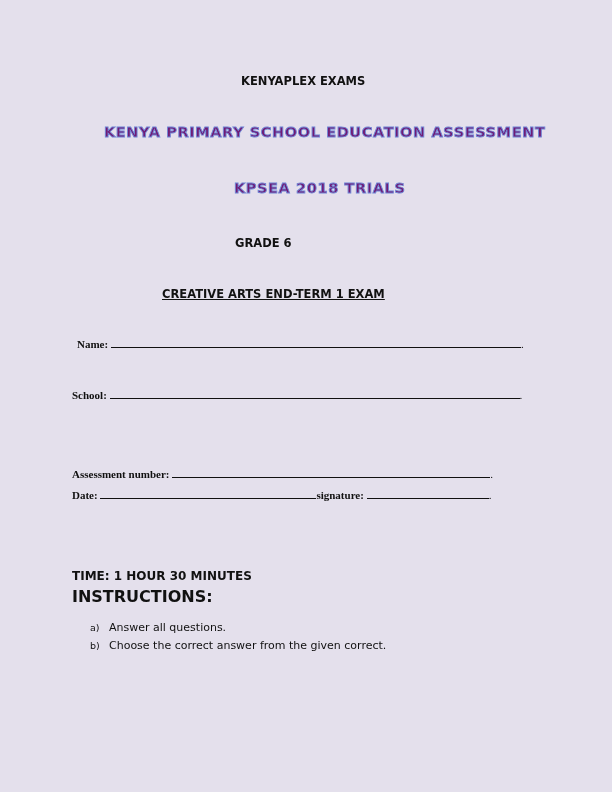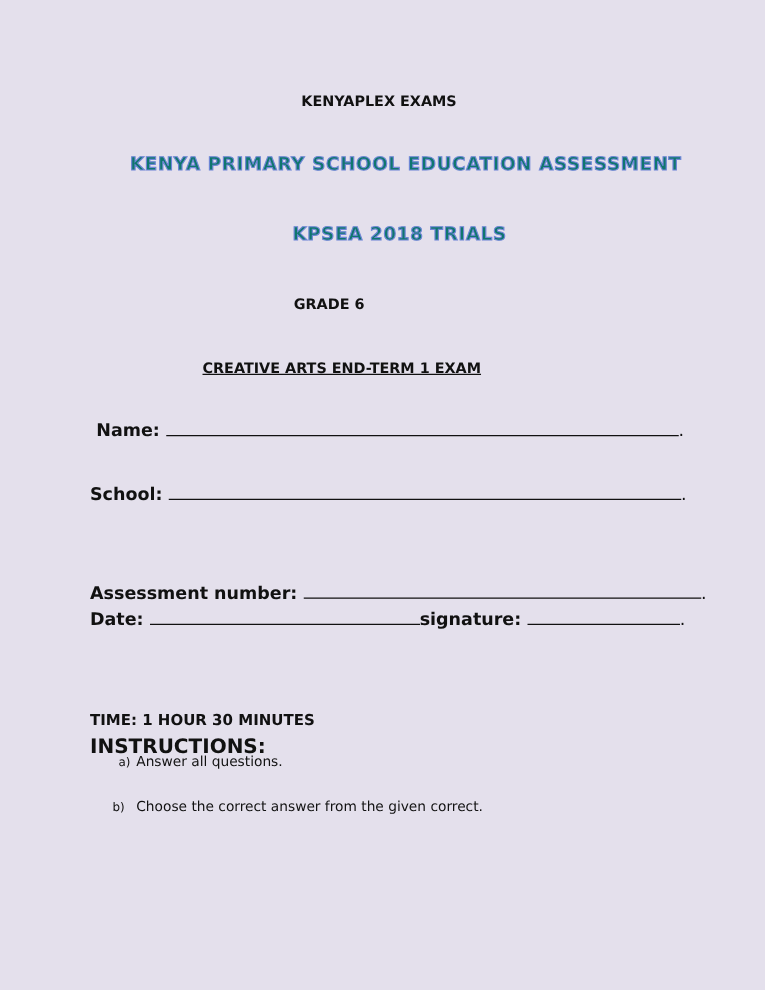--- a/index.html
+++ b/index.html
@@ -10,29 +10,29 @@
     color:#111;
     position:relative;
   }
   .abs { position:absolute; white-space:nowrap; }
   .hdr { font-size:11.5px; font-weight:bold; }
   .brand { left:241px; top:74px; text-underline-offset:2px; }
   .outline {
     font-family:"DejaVu Sans", sans-serif;
     font-weight:bold;
     font-size:14.5px;
-    color:#0f766e;
+    color:#701a75;
     -webkit-text-stroke:0.9px #6f86d6;
     letter-spacing:0.6px;
   }
   .kpsea-title { left:104px; top:124px; }
   .kpsea-trials { left:234px; top:180px; }
   .grade { left:235px; top:236px; }
   .exam { left:162px; top:287px;text-decoration:underline; }
-  .field { font-size:14px; font-weight:bold; }
+  .field { font-size:11px; font-weight:bold;font-family:Liberation Serif, serif; }
   .line { display:inline-block; border-bottom:1.3px solid #111; height:10px; vertical-align:baseline; }
   .dot { font-weight:normal; }
   .time { left:72px; top:569px; font-size:12px; font-weight:bold; }
   .instr { left:72px; top:587px; font-size:16px; font-weight:bold; }
   .li { font-size:11px; left:90px; }
   .li .mk { font-size:9.5px; display:inline-block; width:19px; }
 </style>
 </head>
 <body>
 
@@ -59,18 +59,18 @@
 
 <div class="abs field" style="left:72px; top:488px;">
   <span>Date:</span>
   <span class="line" style="width:216px;"></span><span>signature:</span>
   <span class="line" style="width:122px;"></span><span class="dot">.</span>
 </div>
 
 <div class="abs time">TIME: 1 HOUR 30 MINUTES</div>
 <div class="abs instr">INSTRUCTIONS:</div>
 
-<div class="abs li" style="top:603px;text-align:center;">
+<div class="abs li" style="top:621px;">
   <span class="mk">a)</span><span>Answer all questions.</span>
 </div>
 <div class="abs li" style="top:639px;">
   <span class="mk">b)</span><span>Choose the correct answer from the given correct.</span>
 </div>
 
 </body></html>

